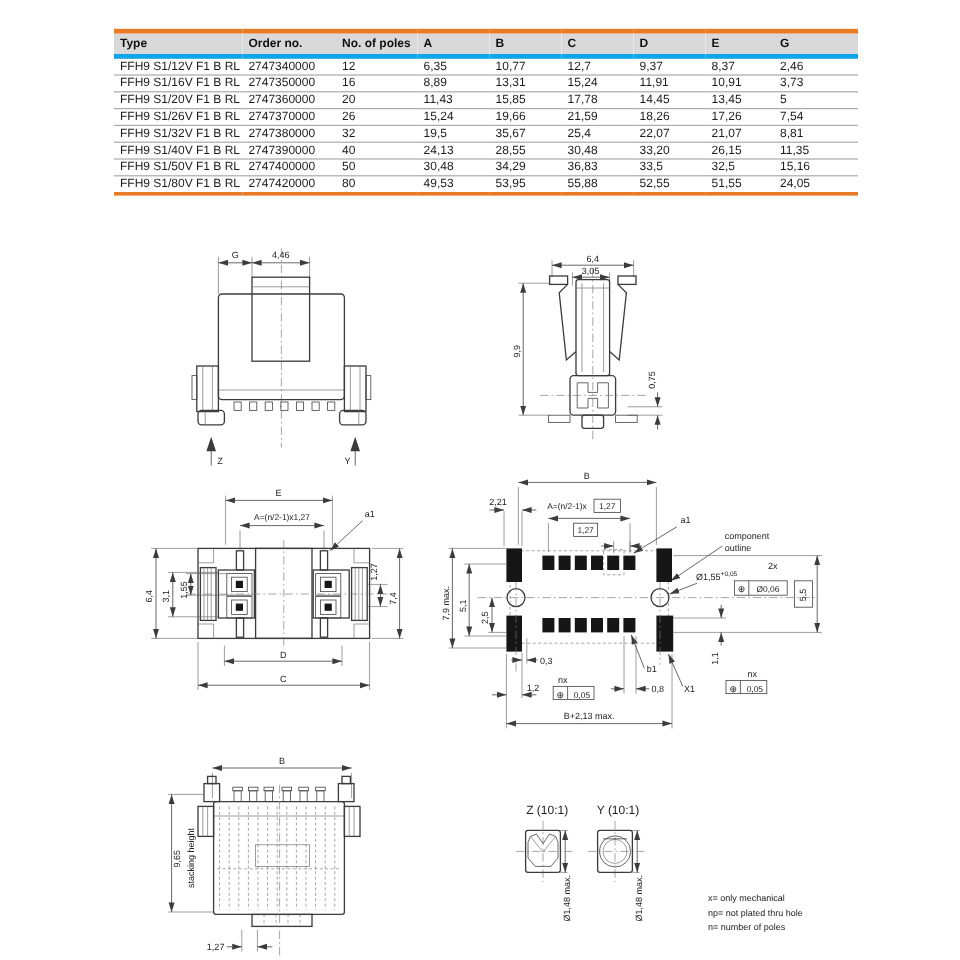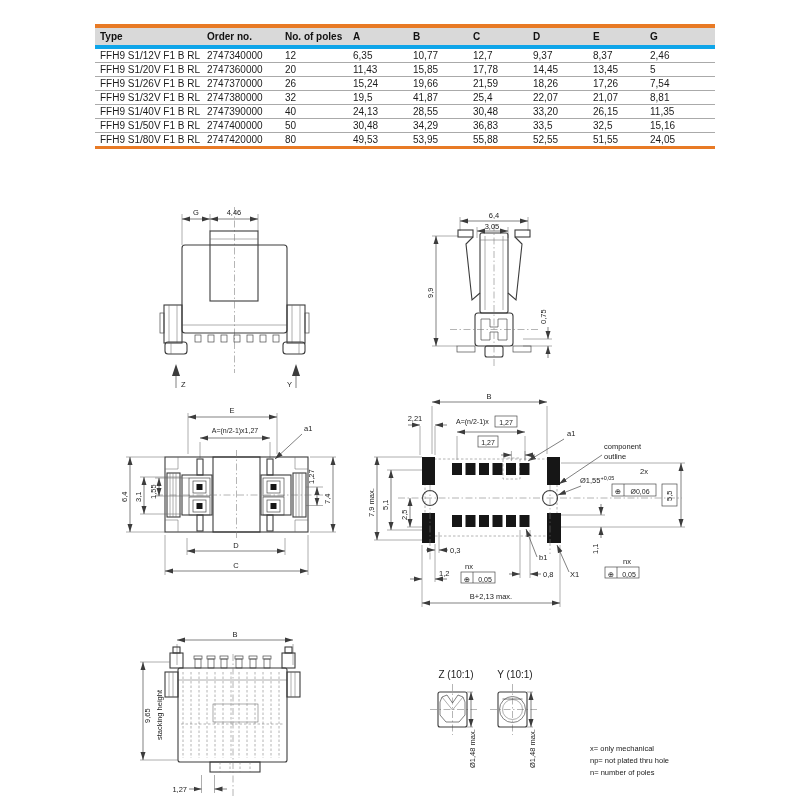--- a/index.html
+++ b/index.html
@@ -67,20 +67,31 @@
           <td>2747340000</td>
           <td>12</td>
           <td>6,35</td>
           <td>10,77</td>
           <td>12,7</td>
           <td>9,37</td>
           <td>8,37</td>
           <td>2,46</td>
         </tr>
       <tr>
+          <td>FFH9 S1/16V F1 B RL</td>
+          <td>2747350000</td>
+          <td>16</td>
+          <td>8,89</td>
+          <td>13,31</td>
+          <td>15,24</td>
+          <td>11,91</td>
+          <td>10,91</td>
+          <td>3,73</td>
+        </tr>
+      <tr>
           <td>FFH9 S1/20V F1 B RL</td>
           <td>2747360000</td>
           <td>20</td>
           <td>11,43</td>
           <td>15,85</td>
           <td>17,78</td>
           <td>14,45</td>
           <td>13,45</td>
           <td>5</td>
         </tr>
@@ -93,21 +104,21 @@
           <td>21,59</td>
           <td>18,26</td>
           <td>17,26</td>
           <td>7,54</td>
         </tr>
       <tr>
           <td>FFH9 S1/32V F1 B RL</td>
           <td>2747380000</td>
           <td>32</td>
           <td>19,5</td>
-          <td>41,87</td>
+          <td>35,67</td>
           <td>25,4</td>
           <td>22,07</td>
           <td>21,07</td>
           <td>8,81</td>
         </tr>
       <tr>
           <td>FFH9 S1/40V F1 B RL</td>
           <td>2747390000</td>
           <td>40</td>
           <td>24,13</td>

